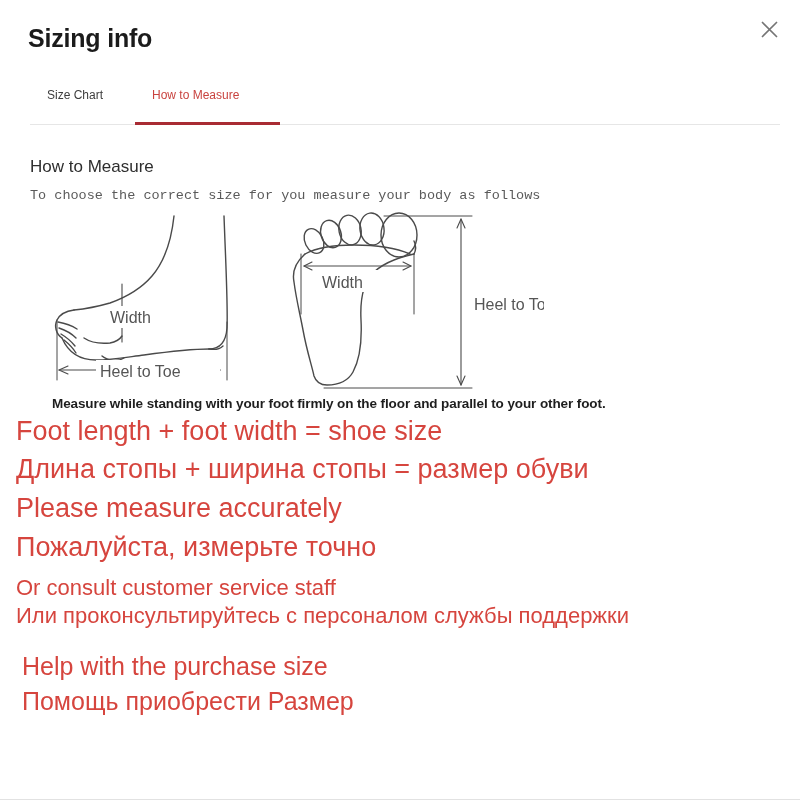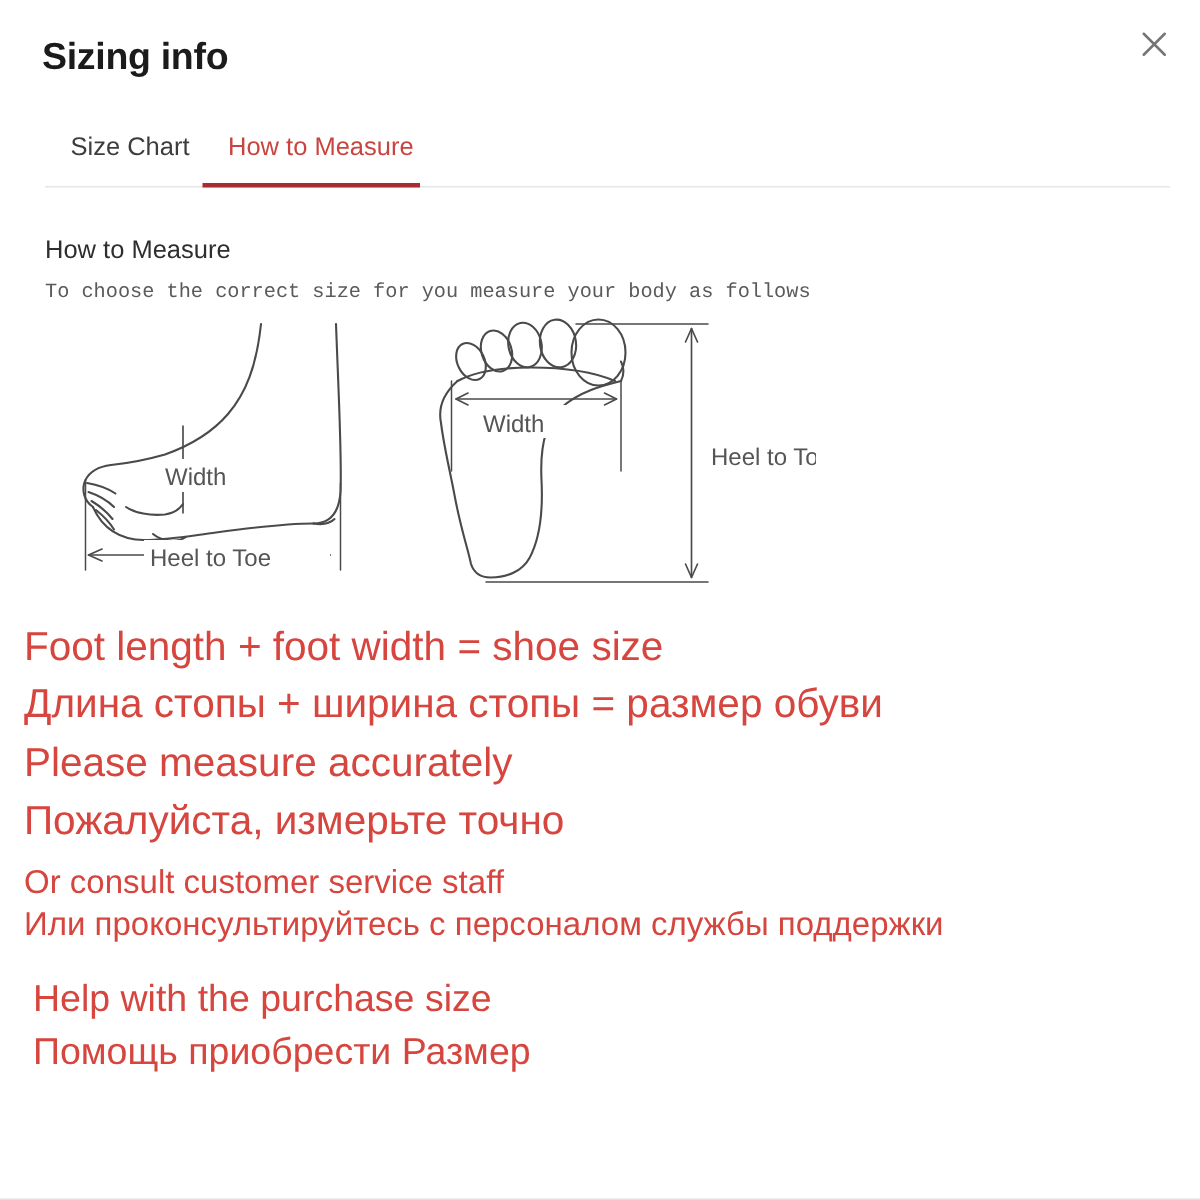--- a/index.html
+++ b/index.html
@@ -65,21 +65,21 @@
     position: absolute;
     left: 0;
     top: 36px;
     width: 750px;
     height: 1px;
     background: #e6e6e6;
   }
   .tab {
     position: absolute;
     top: 0;
-    font-size: 17px;
+    font-size: 12px;
     color: #3d3d3d;
     padding: 0 0 12px 0;
     cursor: pointer;
     white-space: nowrap;
     text-align: center;
   }
   .tab.t-size { left: 17px; }
   .tab.t-how  { left: 122px; color: #c9433f; }
   .tab-underline {
     position: absolute;
@@ -245,20 +245,21 @@
       <rect x="72" y="150" width="124" height="22" fill="#ffffff"></rect>
       <text x="76" y="167" font-family="Liberation Sans, sans-serif" font-size="16" fill="#555555">Heel to Toe</text>
 
       <rect x="295" y="60" width="64" height="22" fill="#ffffff"></rect>
       <text x="298" y="78" font-family="Liberation Sans, sans-serif" font-size="16" fill="#555555">Width</text>
 
       <text x="450" y="100" font-family="Liberation Sans, sans-serif" font-size="16" fill="#555555">Heel to Toe</text>
     </svg>
   </div>
 
+  <div class="caption">Measure while standing with your foot firmly on the floor and parallel to your other foot.</div>
 
   <div class="promo">
     <div class="promo-line pl-1">Foot length + foot width = shoe size</div>
     <div class="promo-line pl-2">Длина стопы + ширина стопы = размер обуви</div>
     <div class="promo-line pl-3">Please measure accurately</div>
     <div class="promo-line pl-4">Пожалуйста, измерьте точно</div>
     <div class="promo-line pl-5">Or consult customer service staff</div>
     <div class="promo-line pl-6">Или проконсультируйтесь с персоналом службы поддержки</div>
     <div class="promo-line pl-7">Help with the purchase size</div>
     <div class="promo-line pl-8">Помощь приобрести Размер</div>

